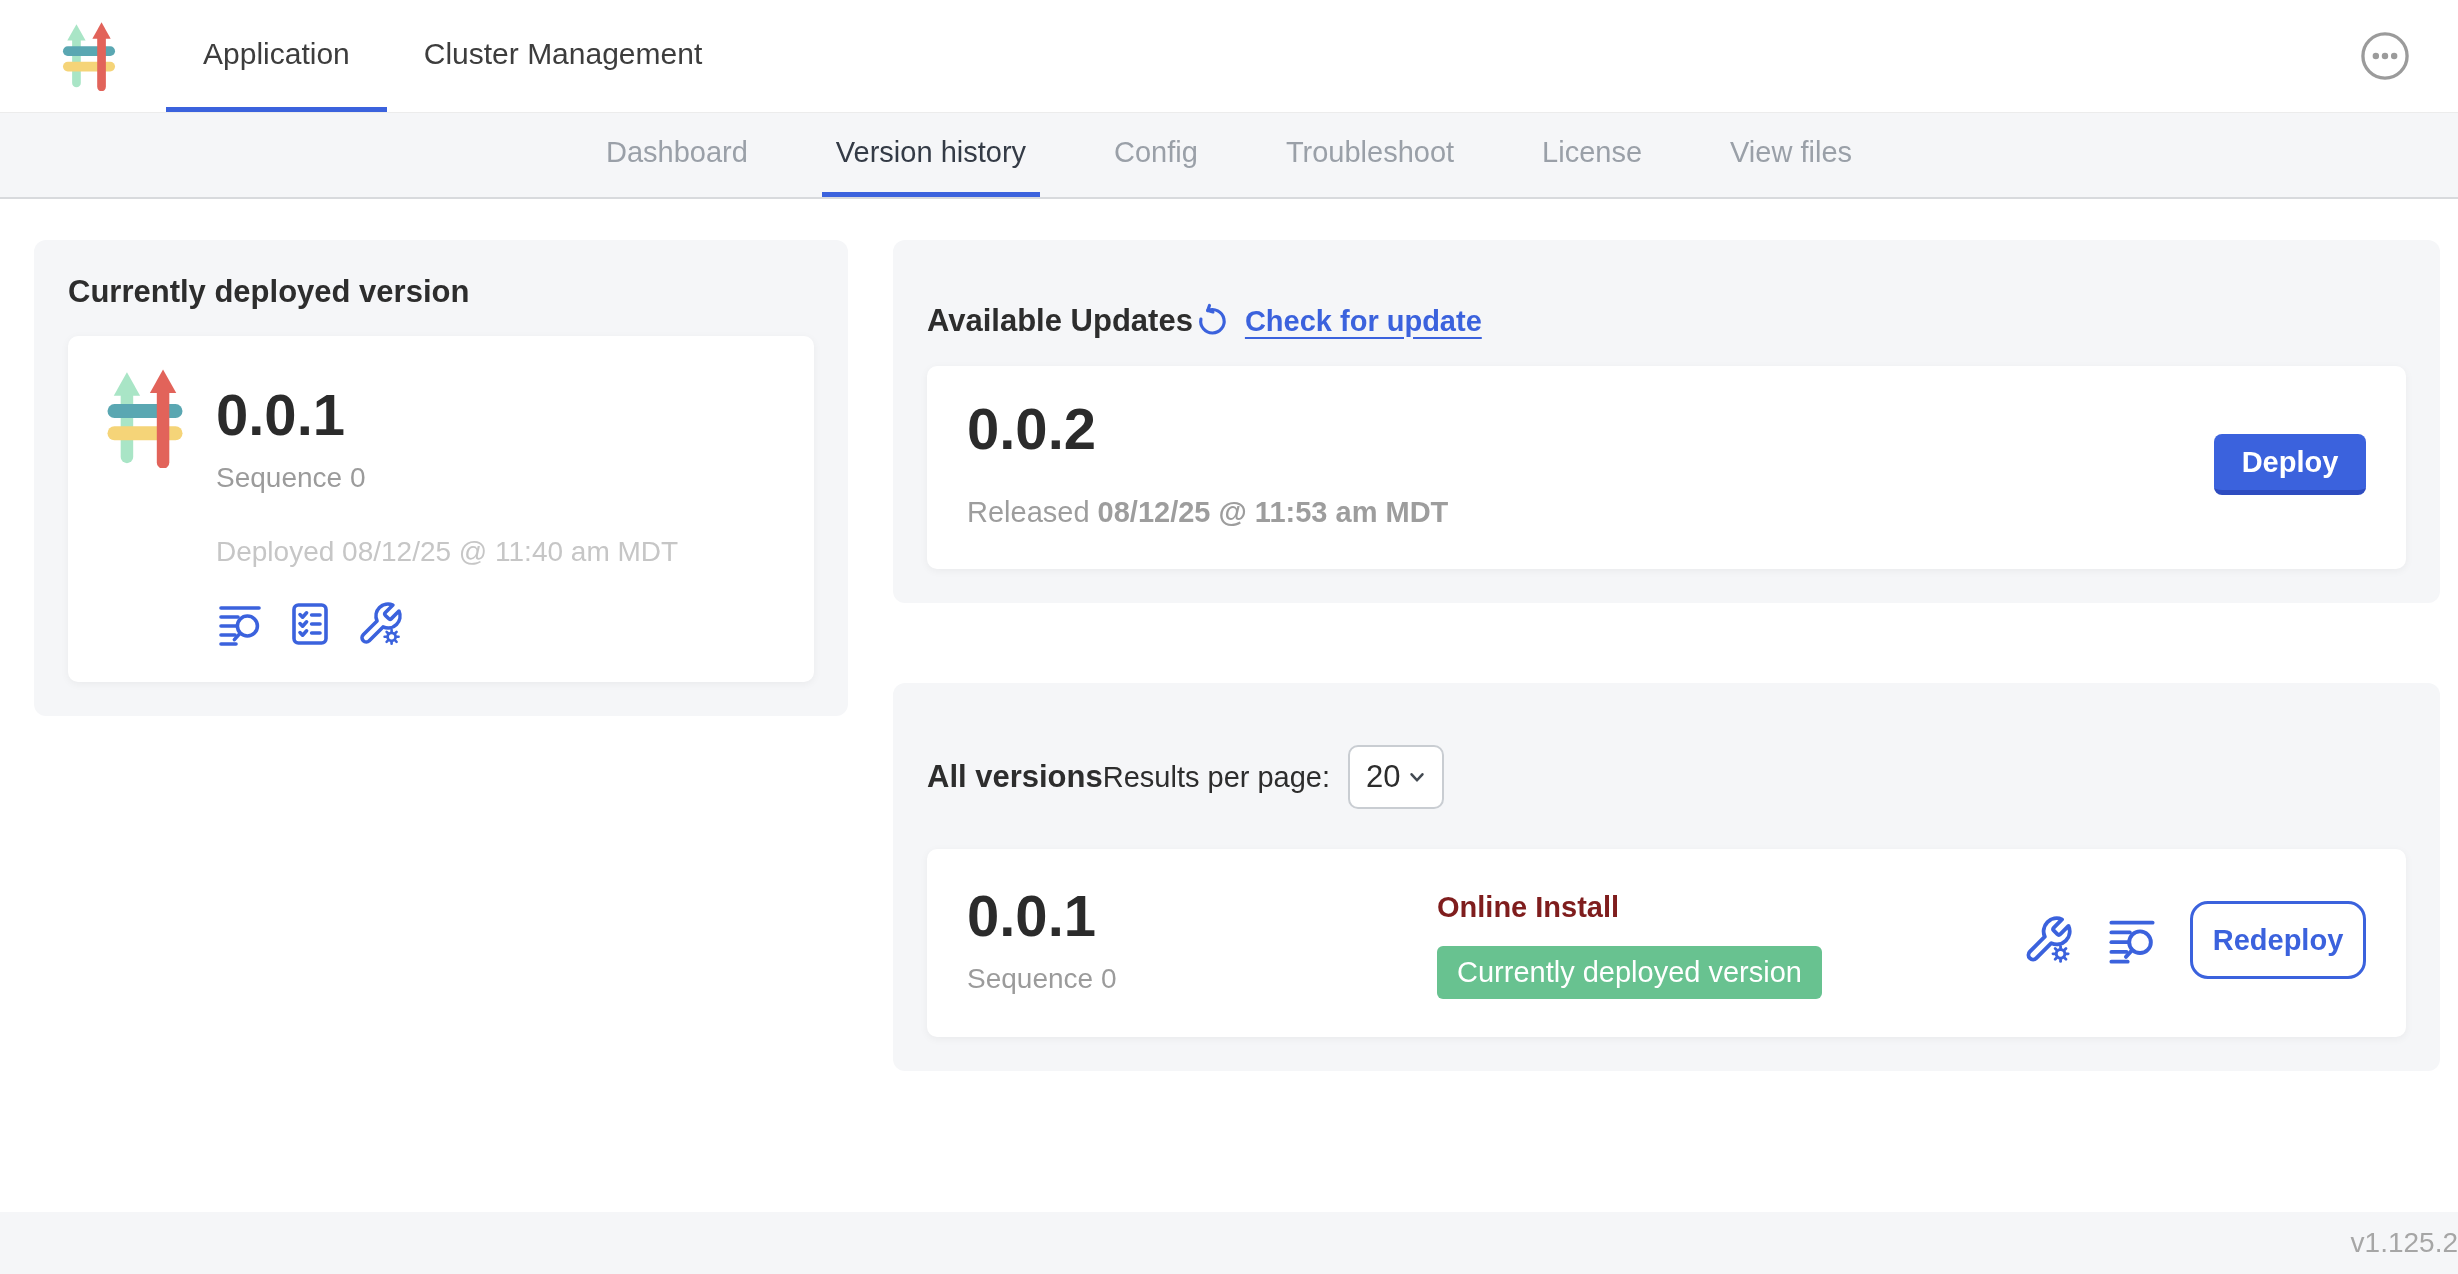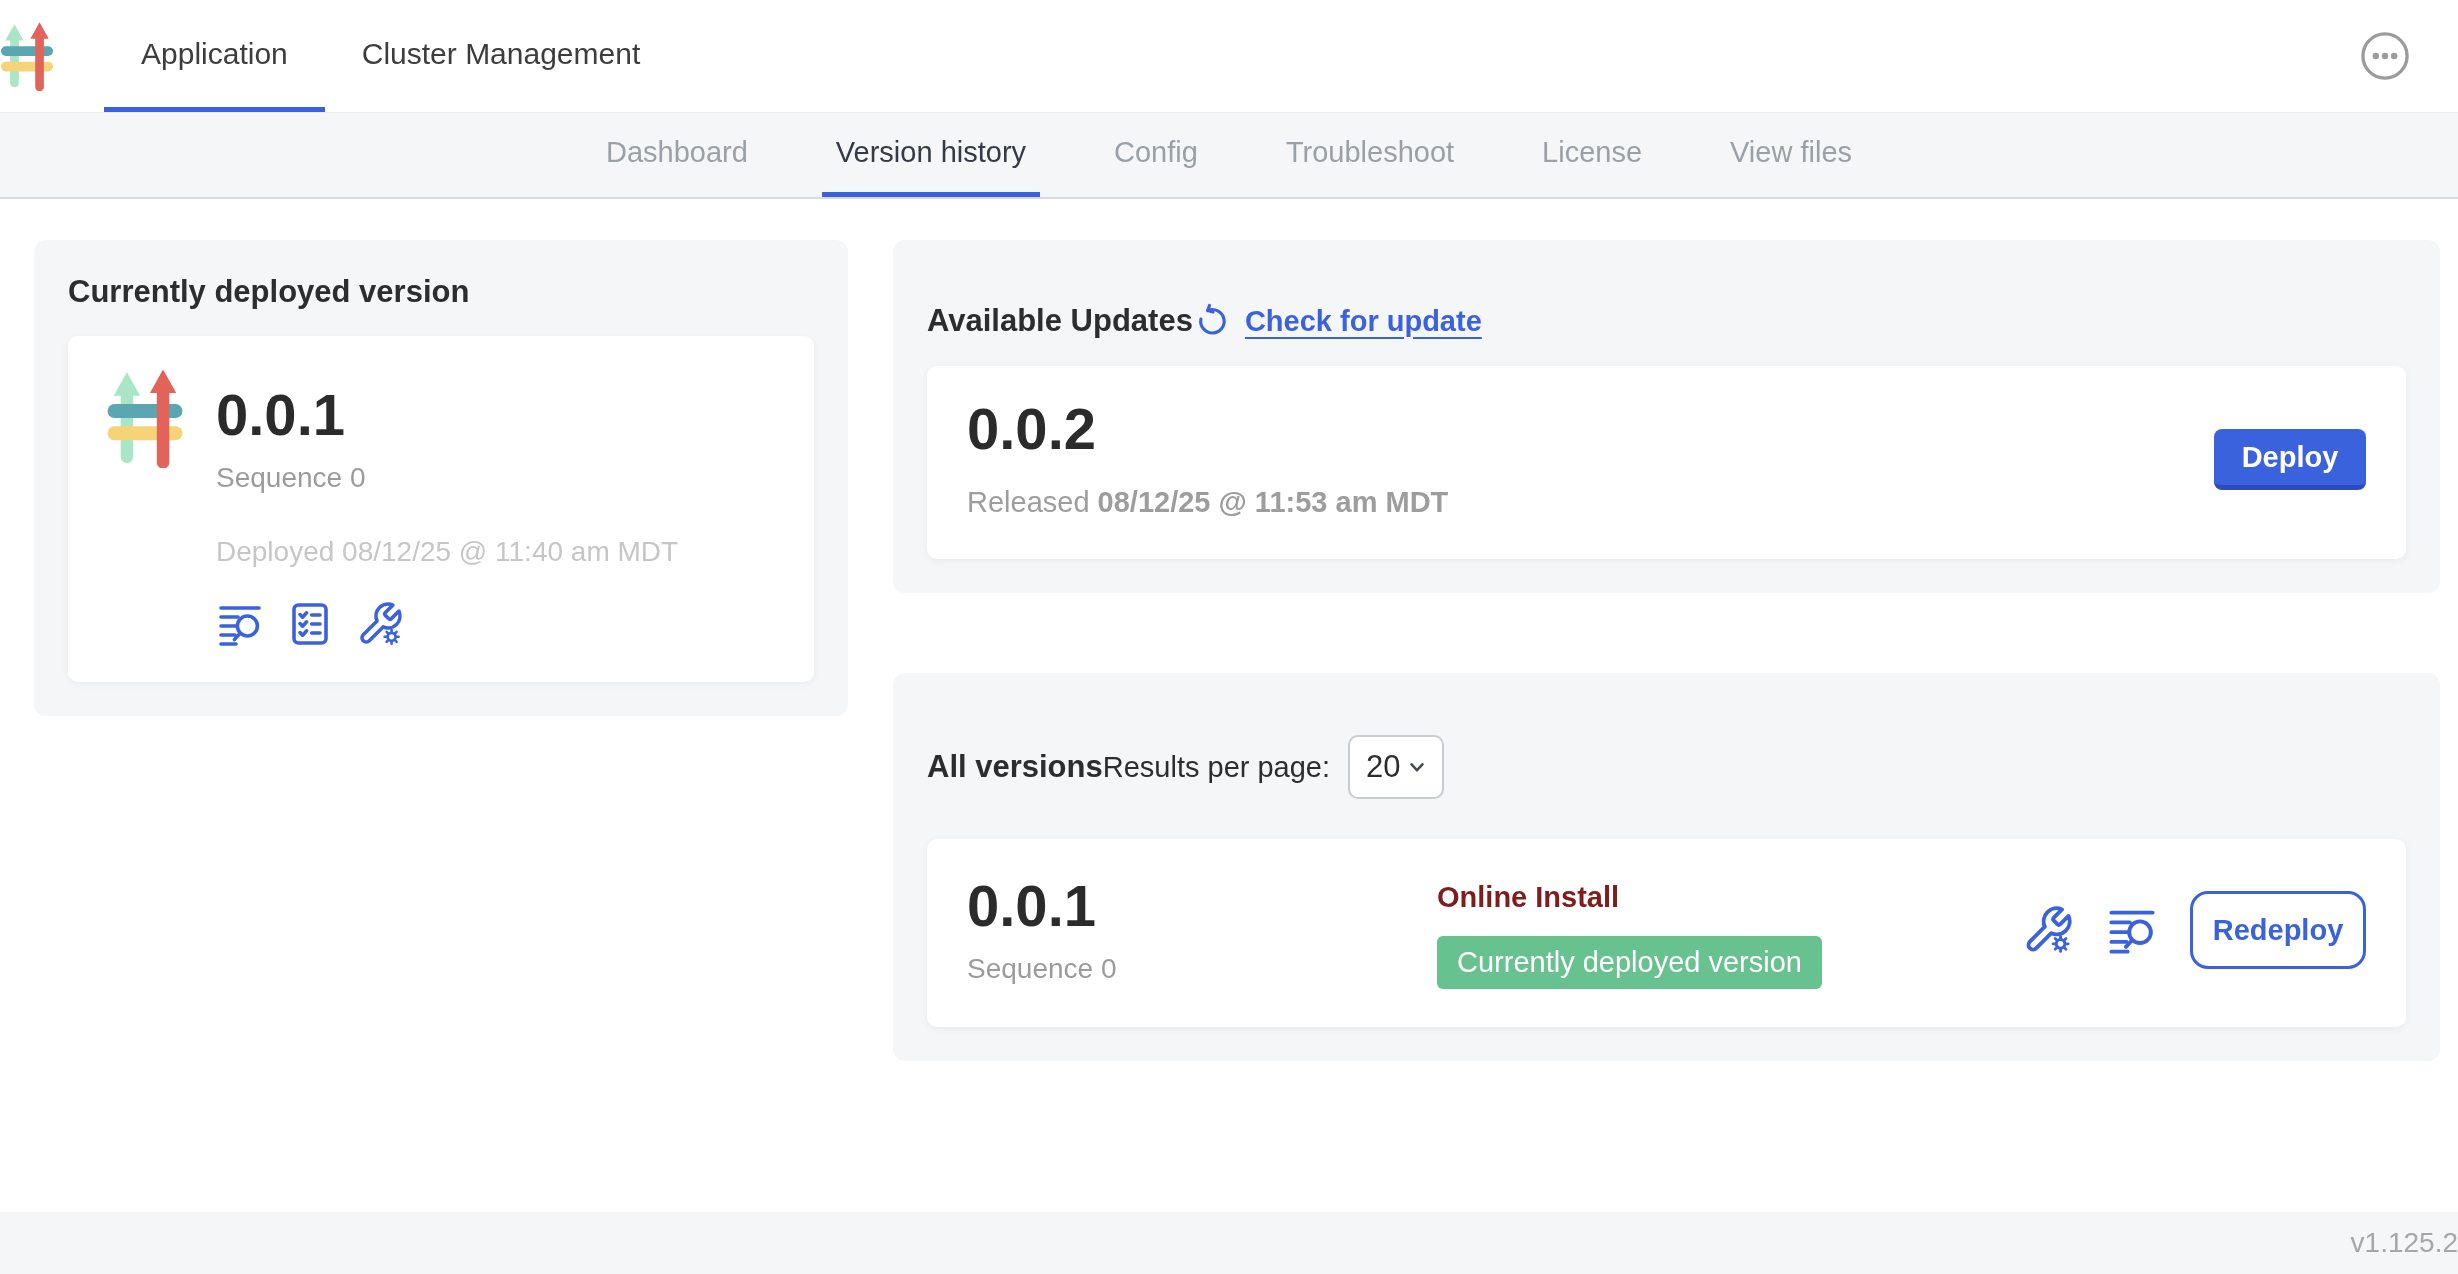--- a/index.html
+++ b/index.html
@@ -21,20 +21,21 @@
     flex-direction: column;
     overflow: hidden;
   }
 
   
   .app-header {
     flex: 0 0 113px;
     background: #fff;
     display: flex;
     align-items: stretch;
+    padding-left: 62px;
     border-bottom: 1px solid #ececec;
   }
   .logo-wrap { align-self: center; margin-right: 50px; line-height: 0; }
   .logo-sm { width: 54px; height: 70px; }
   .logo-lg { width: 82px; height: 100px; }
   .logo-arrow-green { stroke: var(--logo-green); }
   .logo-head-green  { fill: var(--logo-green); }
   .logo-arrow-red   { stroke: var(--logo-red); }
   .logo-head-red    { fill: var(--logo-red); }
   .logo-bar-teal    { stroke: var(--logo-teal); }
@@ -140,21 +141,21 @@
     text-decoration: none; cursor: pointer;
   }
   .check-link .link-text { text-decoration: underline; text-underline-offset: 6px; }
   .check-link svg { width: 38px; height: 38px; }
 
   .avail-inner {
     margin-top: 26px;
     padding: 34px 40px 40px;
     display: flex; justify-content: space-between; align-items: center;
   }
-  .released-line { margin-top: 28px; font-size: 29px; color: #9d9d9d; }
+  .released-line { margin-top: 38px; font-size: 29px; color: #9d9d9d; }
   .released-line b { font-weight: bold; }
 
   .deploy-btn {
     background: var(--accent);
     color: #fff;
     font-family: inherit;
     font-size: 29px; font-weight: bold;
     width: 152px; height: 61px;
     border: none;
     border-bottom: 5px solid var(--accent-dark);

